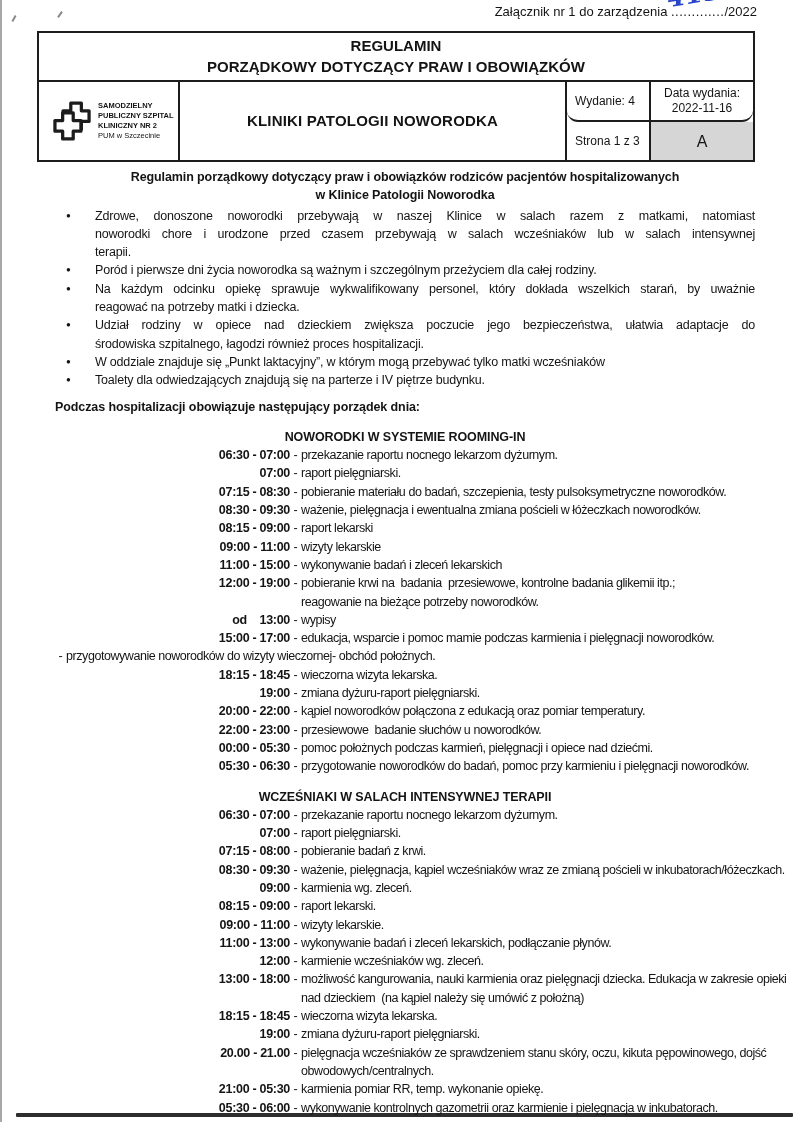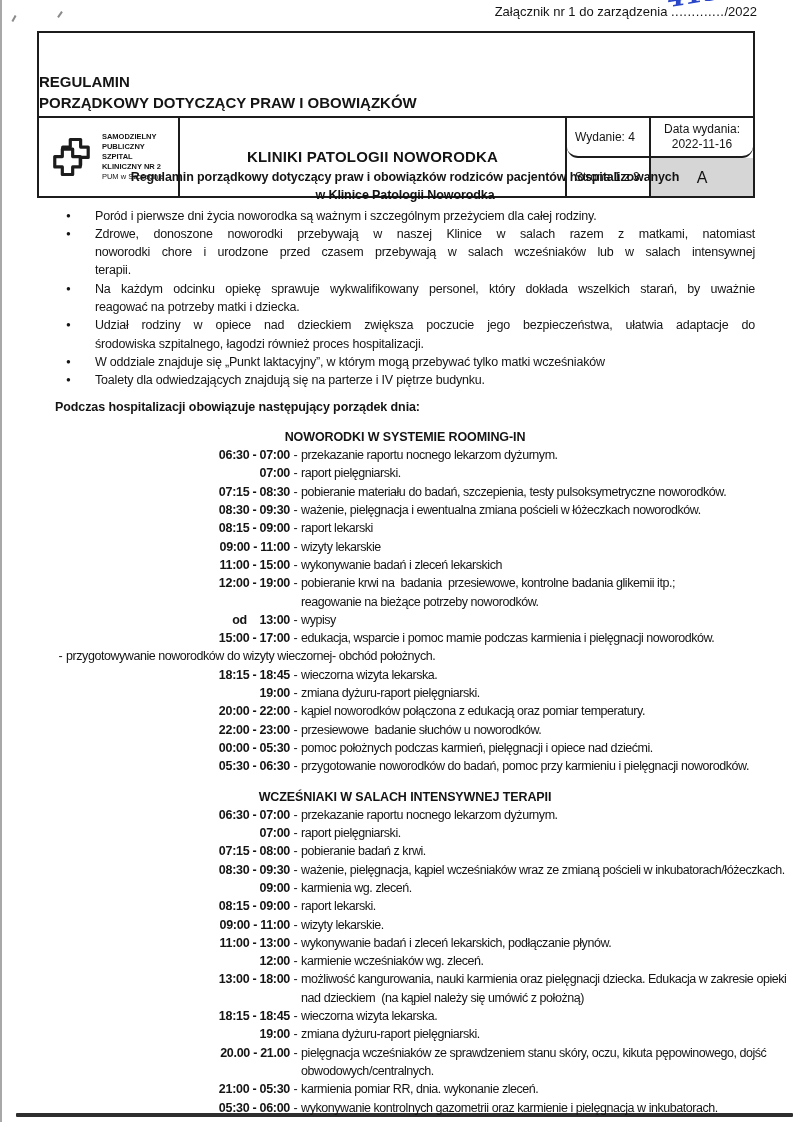--- a/index.html
+++ b/index.html
@@ -21,23 +21,23 @@
   .dots-wrap{position:relative;display:inline-block;}
   .dots{letter-spacing:.5px;}
   .handwritten{
     position:absolute;left:-4px;top:-22px;
     color:#2a46c8;font-family:"DejaVu Serif",serif;font-style:italic;
     font-size:26px;font-weight:bold;transform:rotate(-9deg);line-height:1;
   }
 
   
   .header-table{position:absolute;top:31px;left:37px;width:718px;border:2px solid #1c1c1c;background:#fff;box-sizing:border-box;}
-  .title-row{border-bottom:2px solid #1c1c1c;font-weight:bold;font-size:15px;line-height:21px;padding:2px 0 3px;margin-top:36px;}
+  .title-row{border-bottom:2px solid #1c1c1c;text-align:center;font-weight:bold;font-size:15px;line-height:21px;padding:2px 0 3px;}
   .info-row{display:flex;height:78px;}
-  .logo-cell{width:141px;min-width:141px;border-right:2px solid #1c1c1c;display:flex;align-items:center;gap:5px;padding:4px 2px 4px 7px;box-sizing:border-box;}
+  .logo-cell{width:141px;min-width:141px;border-right:2px solid #1c1c1c;display:flex;align-items:center;padding:4px 2px 4px 7px;box-sizing:border-box;}
   .logo-text{font-size:7.5px;line-height:10px;font-weight:bold;letter-spacing:0;}
   .logo-text .light{font-weight:normal;}
   .clinic-cell{flex:1;border-right:2px solid #1c1c1c;display:flex;align-items:center;justify-content:center;font-weight:bold;font-size:15px;letter-spacing:.2px;text-align:center;}
   .meta-cell{width:186px;min-width:186px;display:flex;flex-direction:column;}
   .meta-row{flex:1;display:flex;min-height:0;border-radius:11px;}
   .meta-row.top{border-bottom:2px solid #1c1c1c;}
   .m-left{width:84px;min-width:84px;border-right:2px solid #1c1c1c;display:flex;align-items:center;padding-left:8px;font-size:12px;box-sizing:border-box;}
   .m-right{flex:1;display:flex;flex-direction:column;align-items:center;justify-content:center;font-size:12px;line-height:15px;text-align:center;}
   .m-right.version{background:#d6d6d6;font-size:16px;justify-content:center;}
 
@@ -105,28 +105,28 @@
 </div>
 
 <div class="content">
   <div class="intro-title">
     <div>Regulamin porządkowy dotyczący praw i obowiązków rodziców pacjentów hospitalizowanych</div>
     <div>w Klinice Patologii Noworodka</div>
   </div>
 
   <ul class="bullets">
       <li>
-        <div class="bline">Poród i pierwsze dni życia noworodka są ważnym i szczególnym przeżyciem dla całej rodziny.</div>
-      </li>
-      <li>
         <div class="bline just">Zdrowe, donoszone noworodki przebywają w naszej Klinice w salach razem z matkami, natomiast</div>
         <div class="bline just">noworodki chore i urodzone przed czasem przebywają w salach wcześniaków lub w salach intensywnej</div>
         <div class="bline">terapii.</div>
       </li>
       <li>
+        <div class="bline">Poród i pierwsze dni życia noworodka są ważnym i szczególnym przeżyciem dla całej rodziny.</div>
+      </li>
+      <li>
         <div class="bline just">Na każdym odcinku opiekę sprawuje wykwalifikowany personel, który dokłada wszelkich starań, by uważnie</div>
         <div class="bline">reagować na potrzeby matki i dziecka.</div>
       </li>
       <li>
         <div class="bline just">Udział rodziny w opiece nad dzieckiem zwiększa poczucie jego bezpieczeństwa, ułatwia adaptacje do</div>
         <div class="bline">środowiska szpitalnego, łagodzi również proces hospitalizacji.</div>
       </li>
       <li>
         <div class="bline">W oddziale znajduje się „Punkt laktacyjny”, w którym mogą przebywać tylko matki wcześniaków</div>
       </li>
@@ -285,21 +285,21 @@
         <span class="desc">zmiana dyżuru-raport pielęgniarski.</span>
       </div>
       <div class="srow">
         <span class="time">20.00 - 21.00</span>
         <span class="sep"> - </span>
         <span class="desc">pielęgnacja wcześniaków ze sprawdzeniem stanu skóry, oczu, kikuta pępowinowego, dojść<div>obwodowych/centralnych.</div></span>
       </div>
       <div class="srow">
         <span class="time">21:00 - 05:30</span>
         <span class="sep"> - </span>
-        <span class="desc">karmienia pomiar RR, dnia. wykonanie zleceń.</span>
+        <span class="desc">karmienia pomiar RR, temp. wykonanie opiekę.</span>
       </div>
       <div class="srow">
         <span class="time">05:30 - 06:00</span>
         <span class="sep"> - </span>
         <span class="desc">wykonywanie kontrolnych gazometrii oraz karmienie i pielęgnacja w inkubatorach.</span>
       </div>
     </div>
 </div>
 
 </body></html>

